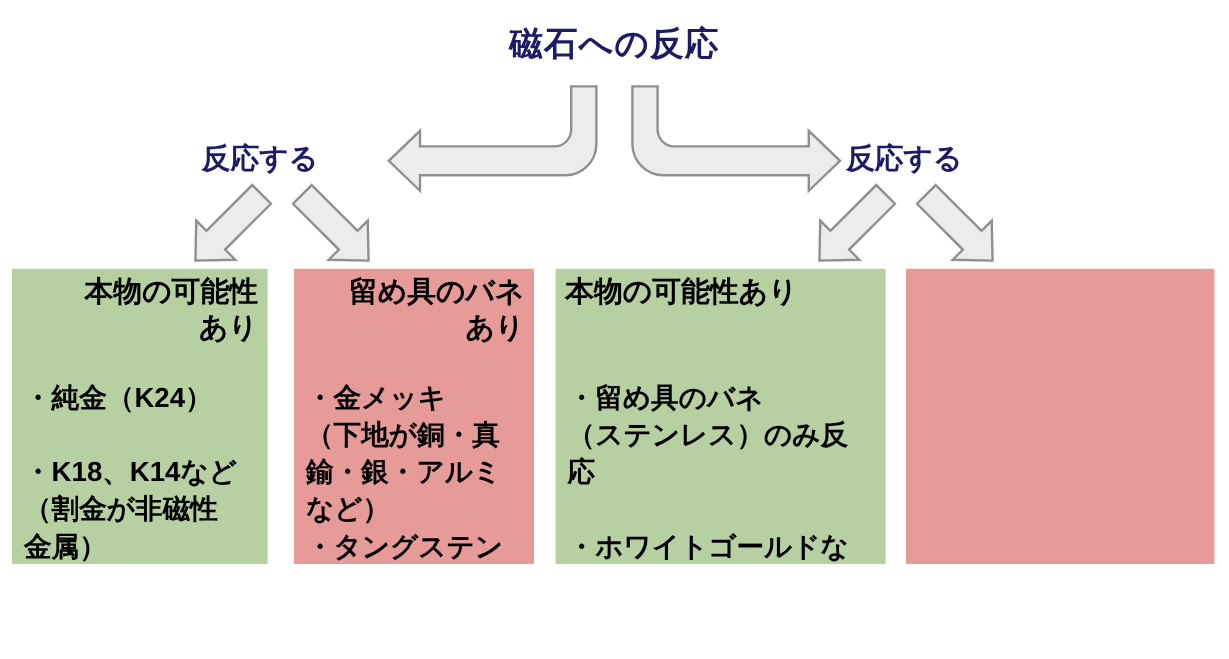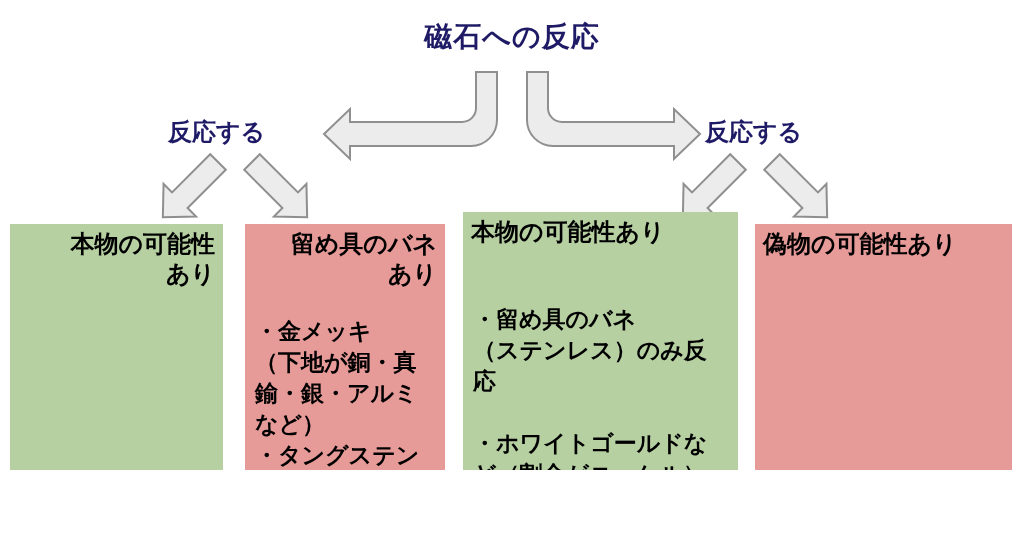--- a/index.html
+++ b/index.html
@@ -43,21 +43,21 @@
   .branch-label.right { left: 705px; }
   .box {
     position: absolute;
     color: var(--box-text, #000000);
     font-weight: 700;
   }
   .box[data-tone="green"] { background: var(--green-box, #b6d0a2); }
   .box[data-tone="red"]   { background: var(--red-box, #e79b99); }
   .box1 { left: 10px;  top: 224px; width: 213px; height: 305px; }
   .box2 { left: 245px; top: 224px; width: 200px; height: 304px; }
-  .box3 { left: 463px; top: 212px; width: 275px; height: 289px; }
+  .box3 { left: 463px; top: 224px; width: 275px; height: 289px; }
   .box4 { left: 755px; top: 224px; width: 257px; height: 258px; }
   .box-header {
     padding: 5px 8px 0 8px;
     font-size: 24px;
     line-height: 30px;
     white-space: pre-line;
   }
   .box-header.centered { text-align: right; }
   .box-body {
     position: absolute;
@@ -92,20 +92,25 @@
     <use href="#blockArrow" class="arrow-shape" transform="translate(738,162) rotate(135)"></use>
     <use href="#blockArrow" class="arrow-shape" transform="translate(772,162) rotate(45)"></use>
   </svg>
 
   <div class="branch-label left">反応する</div>
   <div class="branch-label right">反応する</div>
 
   <div class="box box1" data-tone="green">
     <div class="box-header centered">本物の可能性
 あり</div>
+    <div class="box-body">・純金（K24）
+
+・K18、K14など
+（割金が非磁性
+金属）</div>
   </div>
 
   <div class="box box2" data-tone="red">
     <div class="box-header centered">留め具のバネ
 あり</div>
     <div class="box-body">・金メッキ
 （下地が銅・真
 鍮・銀・アルミ
 など）
 ・タングステン
@@ -116,16 +121,15 @@
     <div class="box-header">本物の可能性あり</div>
     <div class="box-body">・留め具のバネ
 （ステンレス）のみ反
 応
 
 ・ホワイトゴールドな
 ど（割金がニッケル）</div>
   </div>
 
   <div class="box box4" data-tone="red">
-    <div class="box-header">偽物の可能性あり</div>
   </div>
 
 </div>
 
 </body></html>

